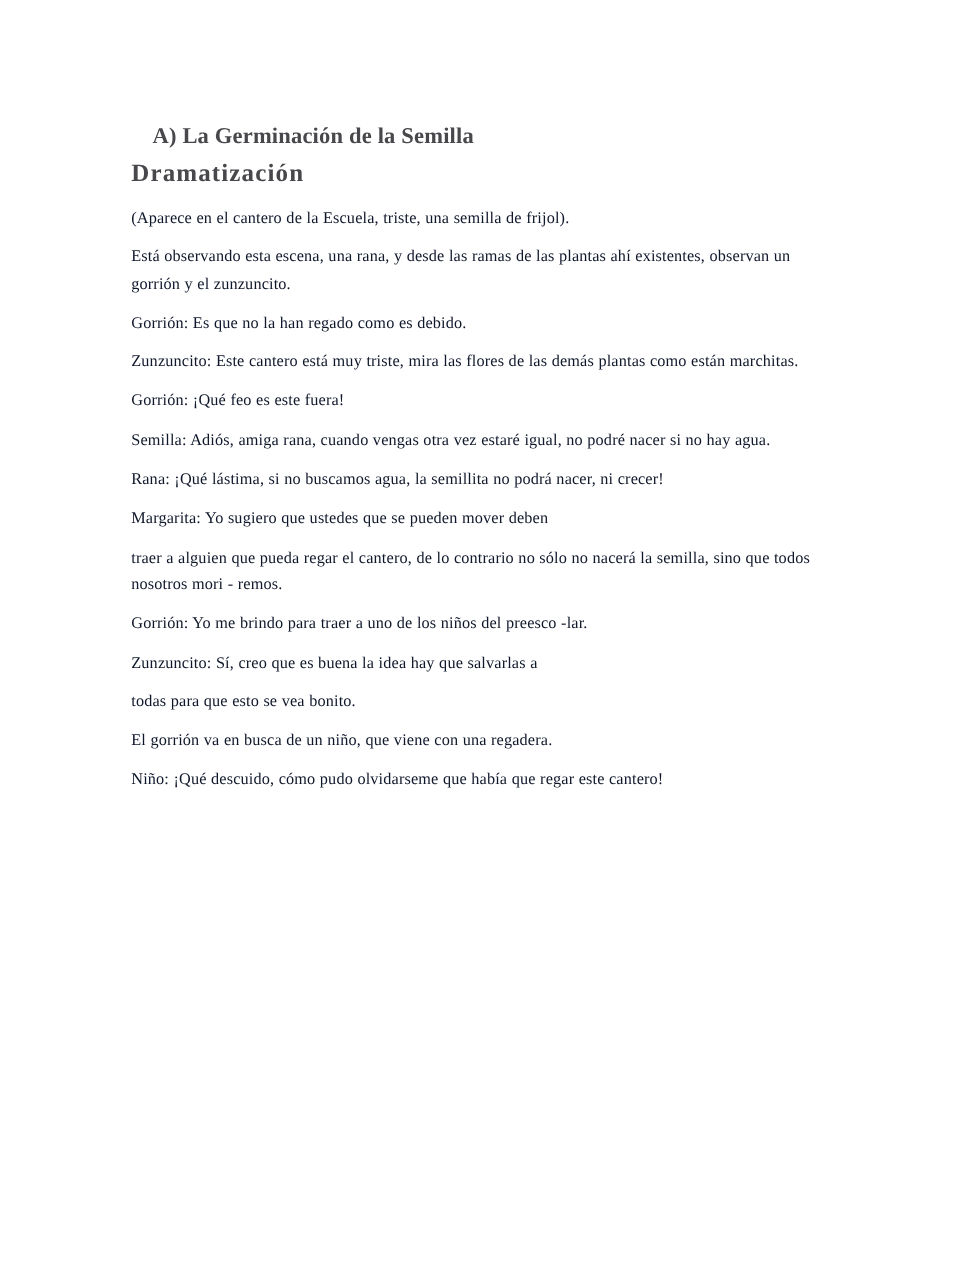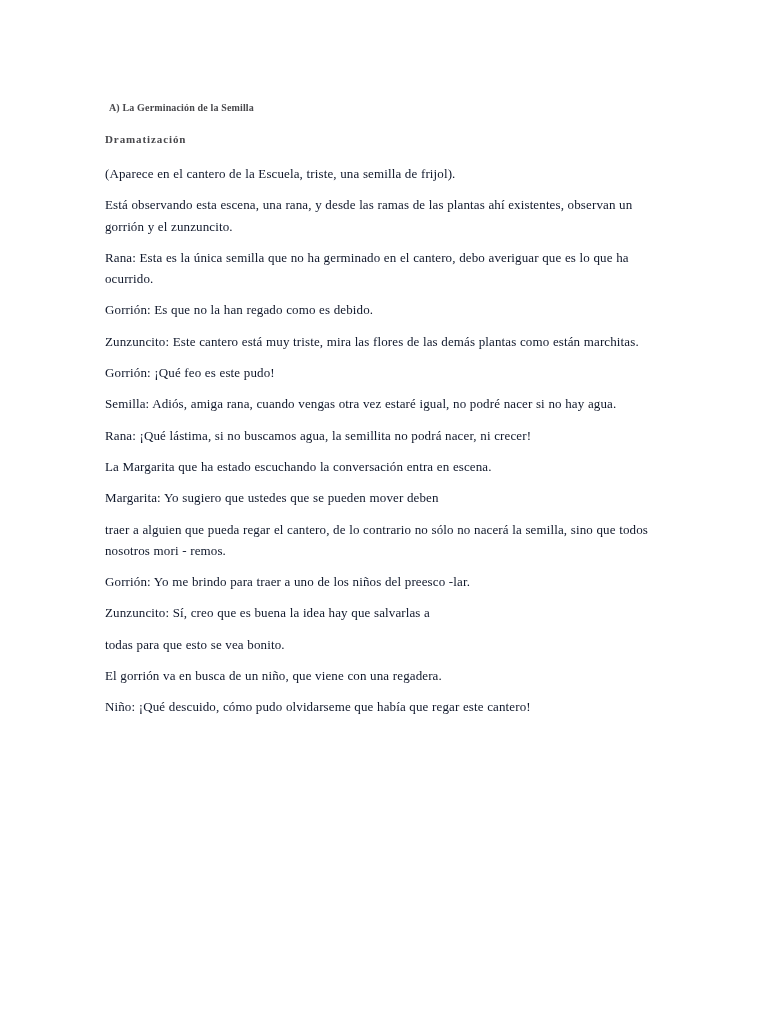--- a/index.html
+++ b/index.html
@@ -26,31 +26,31 @@
     position: relative;
   }
 
   .doc-body {
     width: 556px;
   }
 
   
   .heading-main {
     font-family: "Liberation Serif", "DejaVu Serif", serif;
-    font-size: 10px;
+    font-size: 18px;
     font-weight: bold;
     color: #48484c;
     line-height: 20px;
-    margin: 0 0 11px 4px;
+    margin: 0 0 11px 17px;
     letter-spacing: 0.15px;
   }
 
   .heading-sub {
     font-family: "Liberation Serif", "DejaVu Serif", serif;
-    font-size: 11px;
+    font-size: 20px;
     font-weight: bold;
     color: #48484c;
     line-height: 20px;
     margin: 0 0 14px 0;
     letter-spacing: 0.9px;
   }
 
   
   .para {
     font-family: "Liberation Serif", "DejaVu Serif", serif;
@@ -73,27 +73,25 @@
 <div class="page">
   <div class="doc-body">
 
     <h1 class="heading-main">A) La Germinación de la Semilla</h1>
 
     <h2 class="heading-sub">Dramatización</h2>
 
     <div>
       <p class="para">(Aparece en el cantero de la Escuela, triste, una semilla de frijol).</p>
       <p class="para">Está observando esta escena, una rana, y desde las ramas de las plantas ahí existentes, observan un gorrión y el zunzuncito.</p>
-      <p class="para">Rana: Esta es la única semilla que no ha germinado en el cantero, debo averiguar que es lo que ha ocurrido.</p>
       <p class="para">Gorrión: Es que no la han regado como es debido.</p>
       <p class="para">Zunzuncito: Este cantero está muy triste, mira las flores de las demás plantas como están marchitas.</p>
-      <p class="para">Gorrión: ¡Qué feo es este pudo!</p>
+      <p class="para">Gorrión: ¡Qué feo es este fuera!</p>
       <p class="para">Semilla: Adiós, amiga rana, cuando vengas otra vez estaré igual, no podré nacer si no hay agua.</p>
       <p class="para">Rana: ¡Qué lástima, si no buscamos agua, la semillita no podrá nacer, ni crecer!</p>
-      <p class="para">La Margarita que ha estado escuchando la conversación entra en escena.</p>
       <p class="para">Margarita: Yo sugiero que ustedes que se pueden mover deben</p>
       <p class="para">traer a alguien que pueda regar el cantero, de lo contrario no sólo no nacerá la semilla, sino que todos nosotros mori - remos.</p>
       <p class="para">Gorrión: Yo me brindo para traer a uno de los niños del preesco -lar.</p>
       <p class="para">Zunzuncito: Sí, creo que es buena la idea hay que salvarlas a</p>
       <p class="para">todas para que esto se vea bonito.</p>
       <p class="para">El gorrión va en busca de un niño, que viene con una regadera.</p>
       <p class="para">Niño: ¡Qué descuido, cómo pudo olvidarseme que había que regar este cantero!</p>
     </div>
 
   </div>

